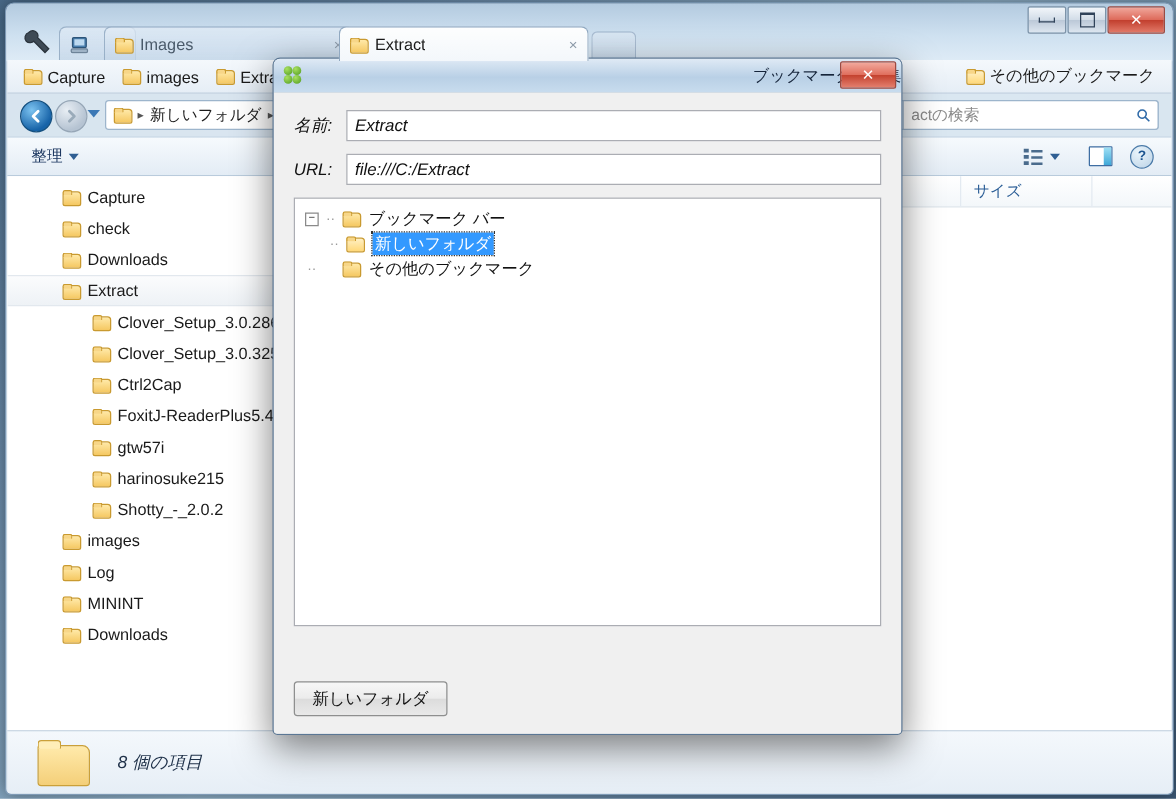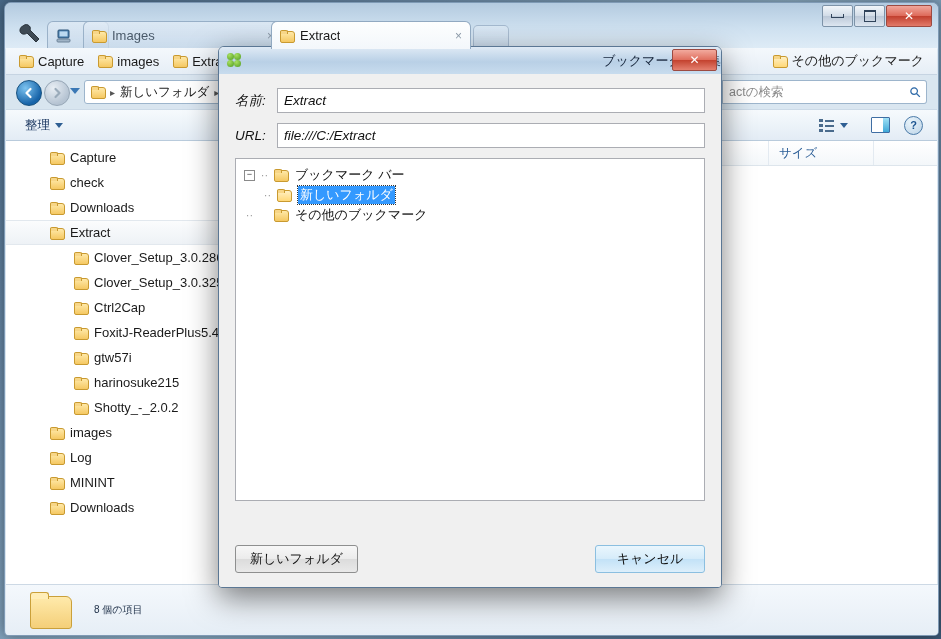--- a/index.html
+++ b/index.html
@@ -186,21 +186,21 @@
     position:absolute; left:1px; top:581px; width:931px; height:50px;
     background: linear-gradient(to bottom,#f4f8fc,#e6eef6);
     border-top:1px solid #cdd9e5;
     display:flex; align-items:center; padding-left:24px; gap:22px;
   }
   .bigfld { width:42px; height:36px; position:relative; }
   .bigfld:before{content:'';position:absolute;left:0;top:4px;width:40px;height:31px;
     background:linear-gradient(to bottom,#ffeaab,#f4cf79);border:1px solid #caa03a;border-radius:2px 6px 3px 3px;}
   .bigfld:after{content:'';position:absolute;left:0;top:0px;width:17px;height:6px;
     background:#ffeeb8;border:1px solid #caa03a;border-bottom:none;border-radius:3px 3px 0 0;}
-  .statustext { font-size:10px; color:#20324a; }
+  .statustext { font-size:14px; color:#20324a;font-style:italic; }
 
   
   .dlg {
     position:absolute; left:218px; top:46px; width:502px; height:540px;
     border-radius:6px 6px 4px 4px;
     background:#f0f0f0;
     border:1px solid #5b7794;
     box-shadow: 0 10px 30px rgba(0,0,0,0.5), 0 0 0 1px rgba(255,255,255,0.5) inset;
     overflow:hidden;
   }
@@ -521,17 +521,16 @@
         <span class="guide">··</span>
         <span class="guide"></span>
         <span class="fld"></span>
         <span style="margin-left:3px;">その他のブックマーク</span>
       </div>
     </div>
 
     <div class="dlgfooter">
       <div class="btn">新しいフォルダ</div>
       <div class="btnright">
-        <div class="btn cancel">キャンセル</div>
       </div>
     </div>
   </div>
 </div>
 
 </body></html>

